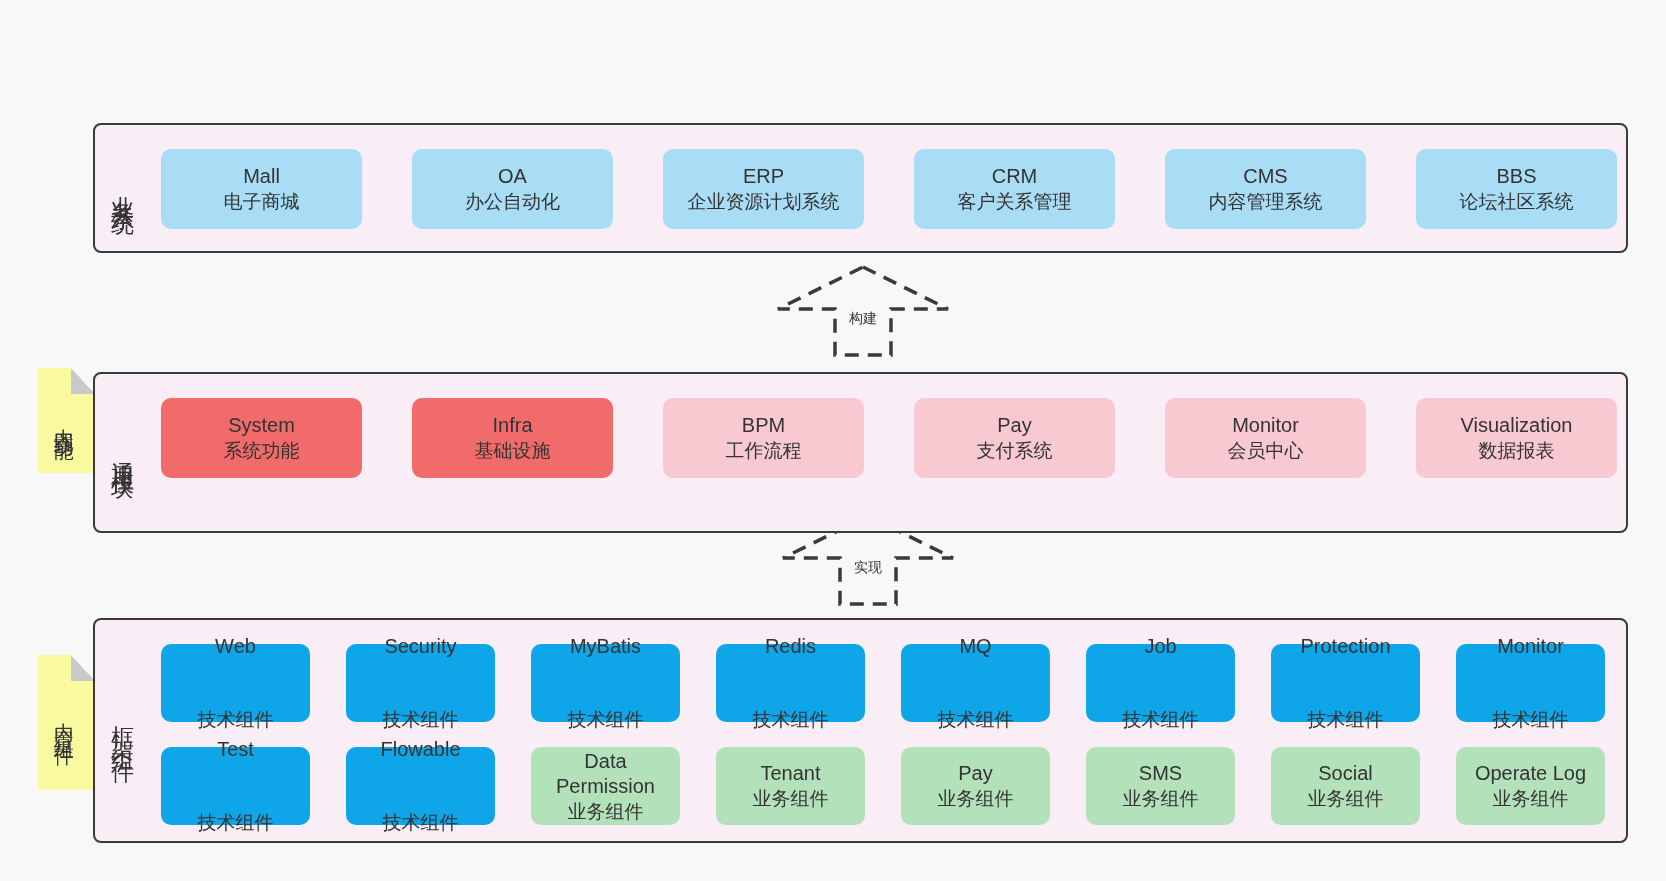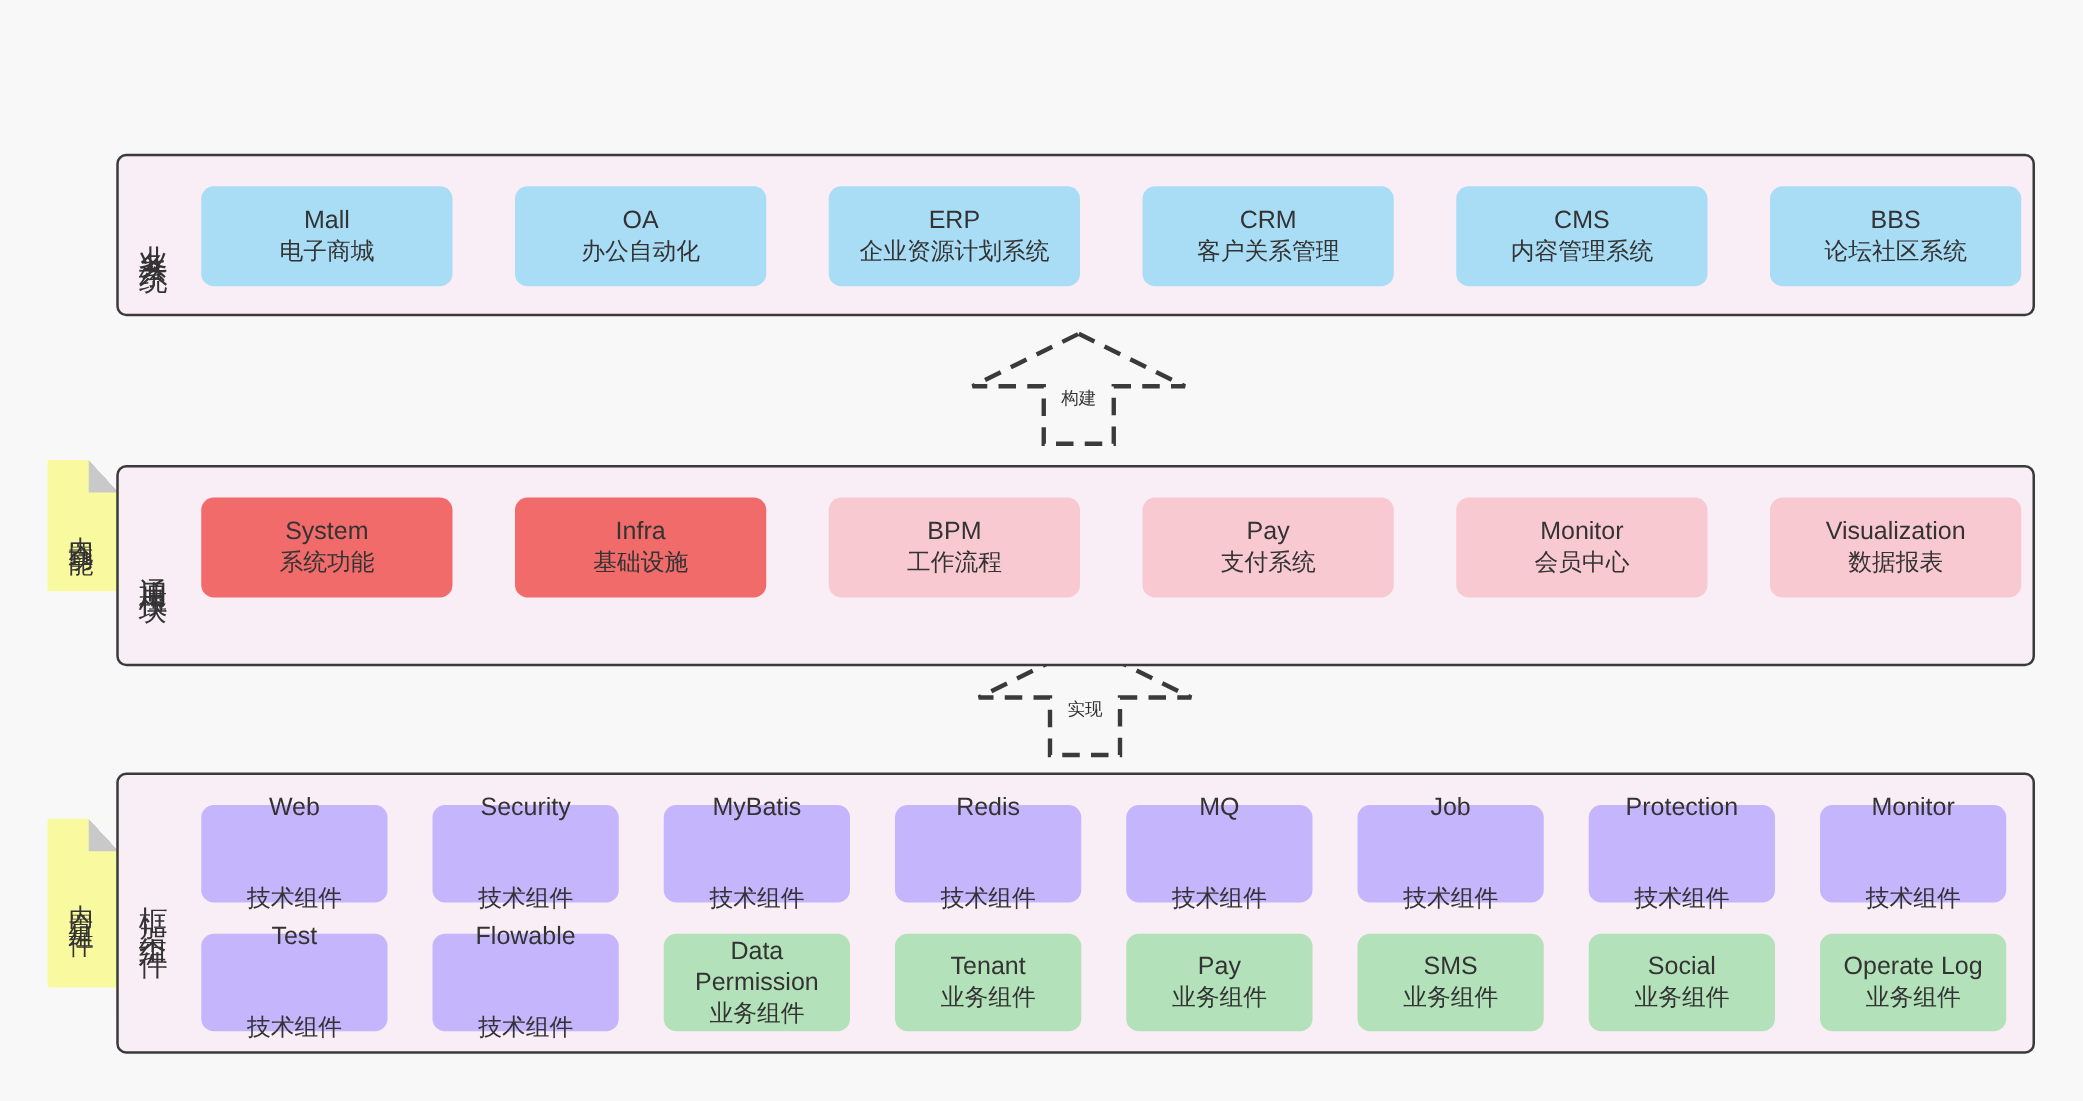--- a/index.html
+++ b/index.html
@@ -29,21 +29,21 @@
     border-radius:10px;display:flex;flex-direction:column;
     align-items:center;justify-content:center;text-align:center;
   }
   .b6{width:201px;height:80px;}
   .b8{width:149px;height:78px;}
   .en{font-size:20px;line-height:25px;white-space:pre-line;}
   .zh{font-size:19px;line-height:25px;white-space:pre-line;}
   .blue{background:#a9ddf6;}
   .red{background:#f16b6b;}
   .pink{background:#f9c9d2;}
-  .gdark{background:#c4b5fd;gap:48px;}
+  .gdark{background:#0ea5e9;gap:48px;}
   .glight{background:#b3e1b9;}
 
   
   .note{position:absolute;left:38px;width:57px;background:#f9f9a0;z-index:0;border-radius:2px;}
   .fold{
     position:absolute;top:0;right:0;width:24px;height:26px;
     background:linear-gradient(to bottom left,#f8f8f8 50%,#c9c9c9 50.5%);
   }
   .ntext{
     position:absolute;left:46%;top:50%;transform:translate(-50%,-50%);

